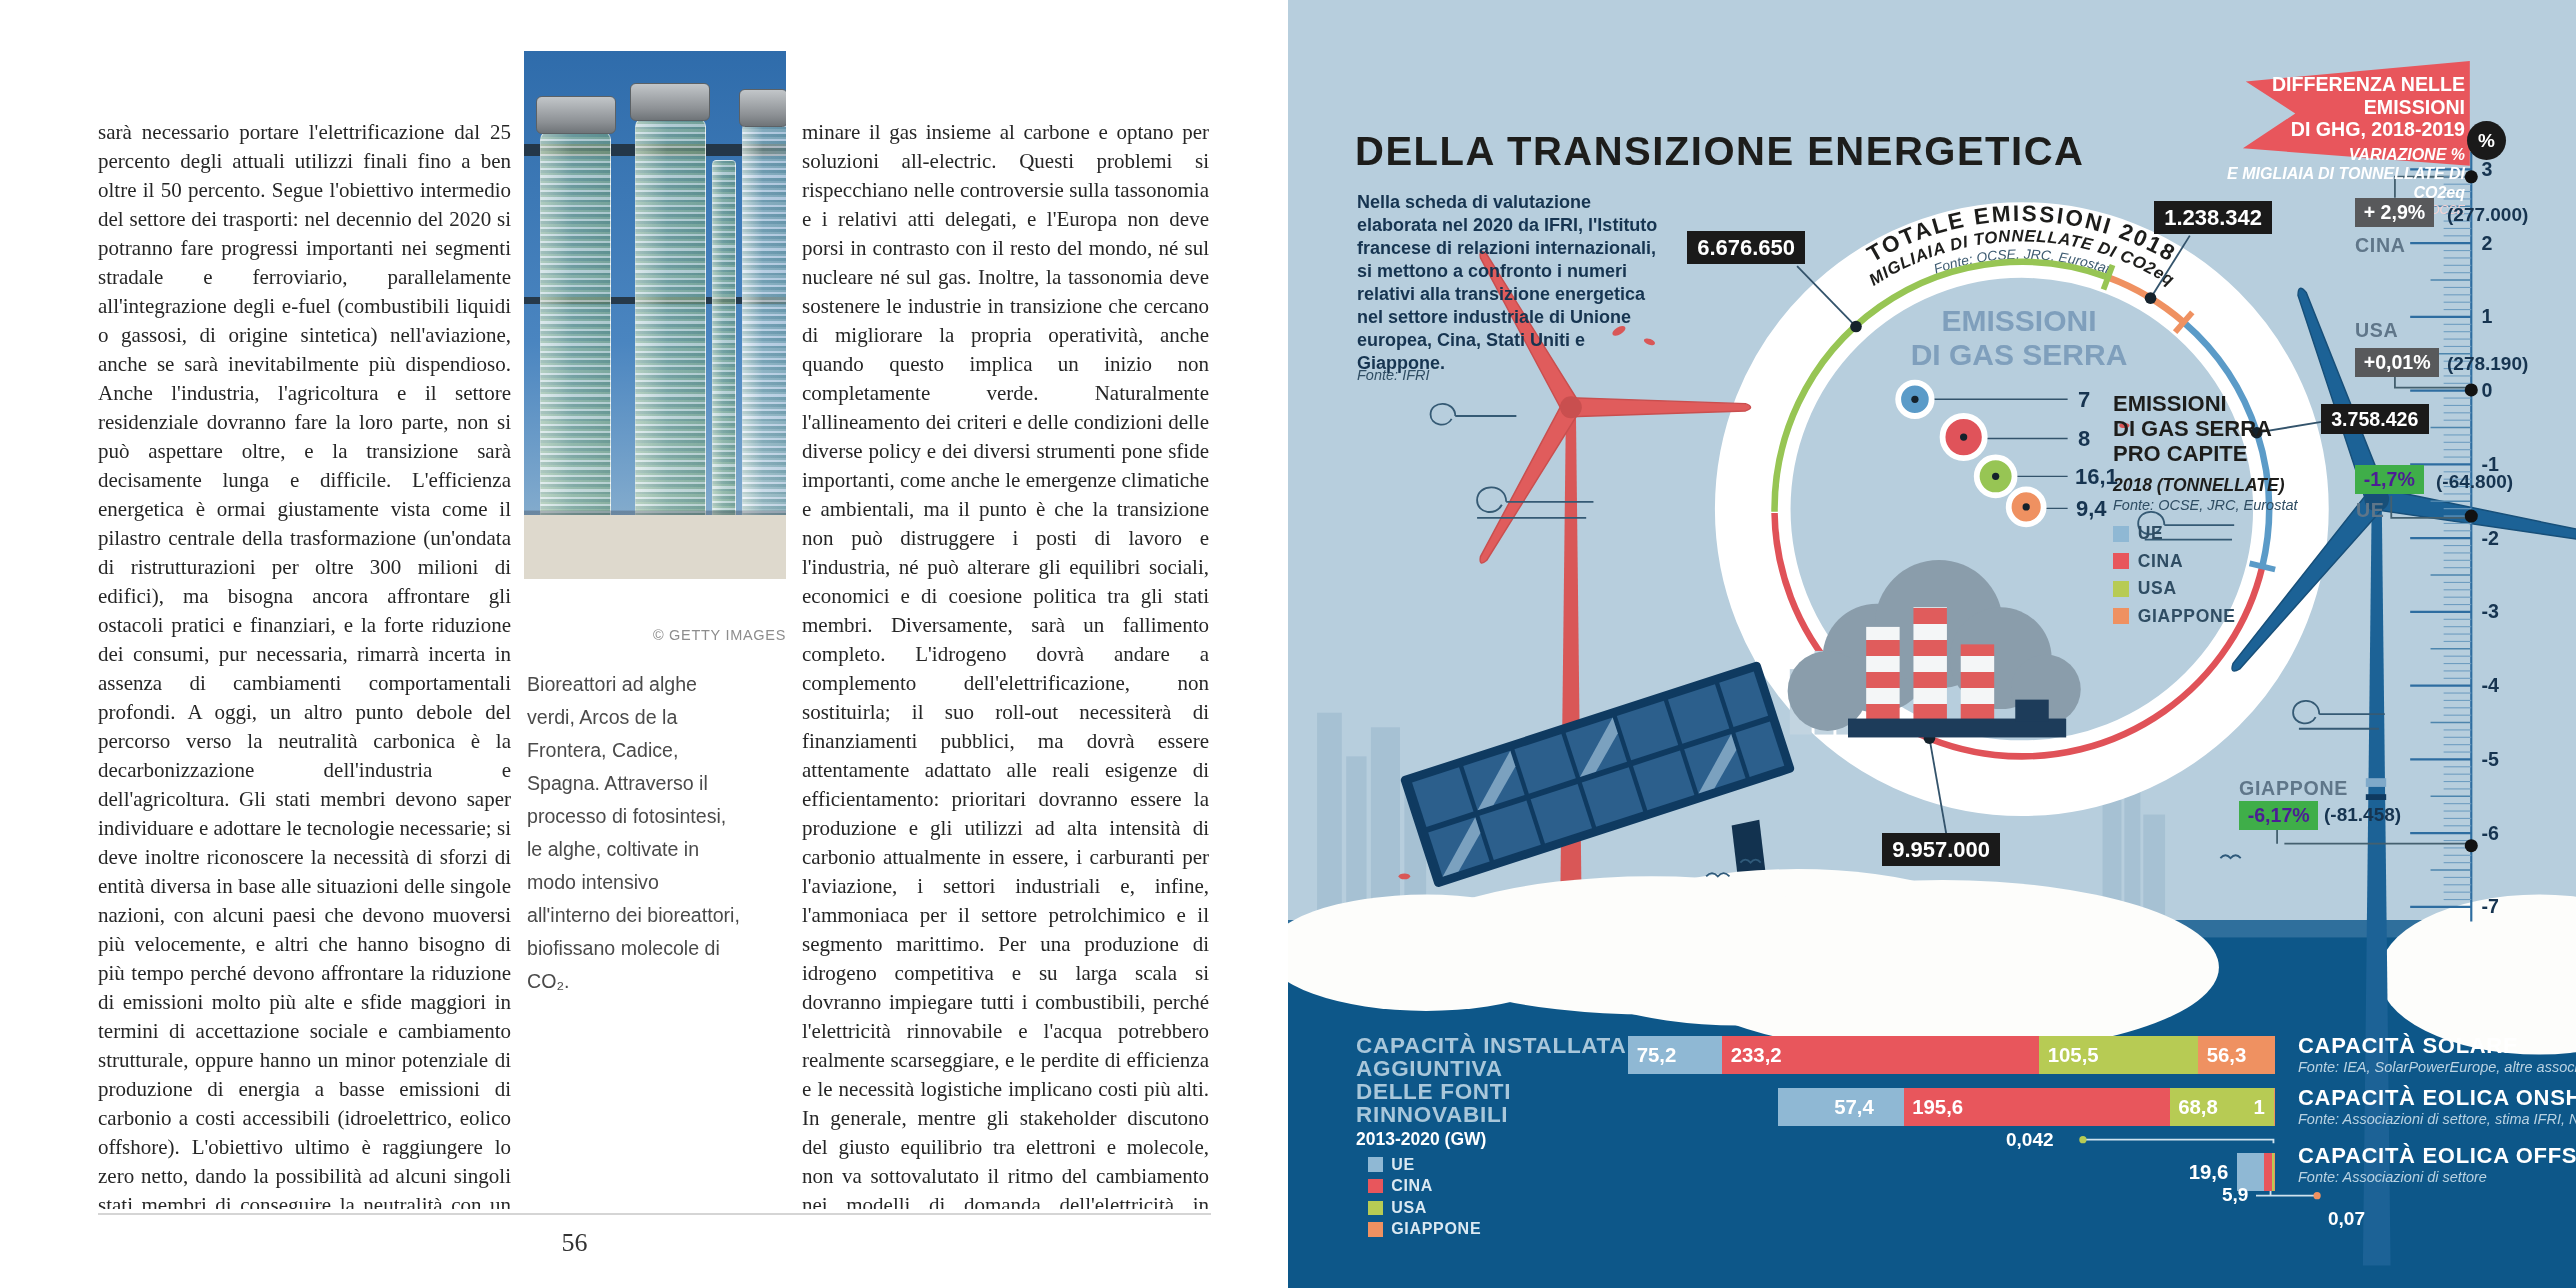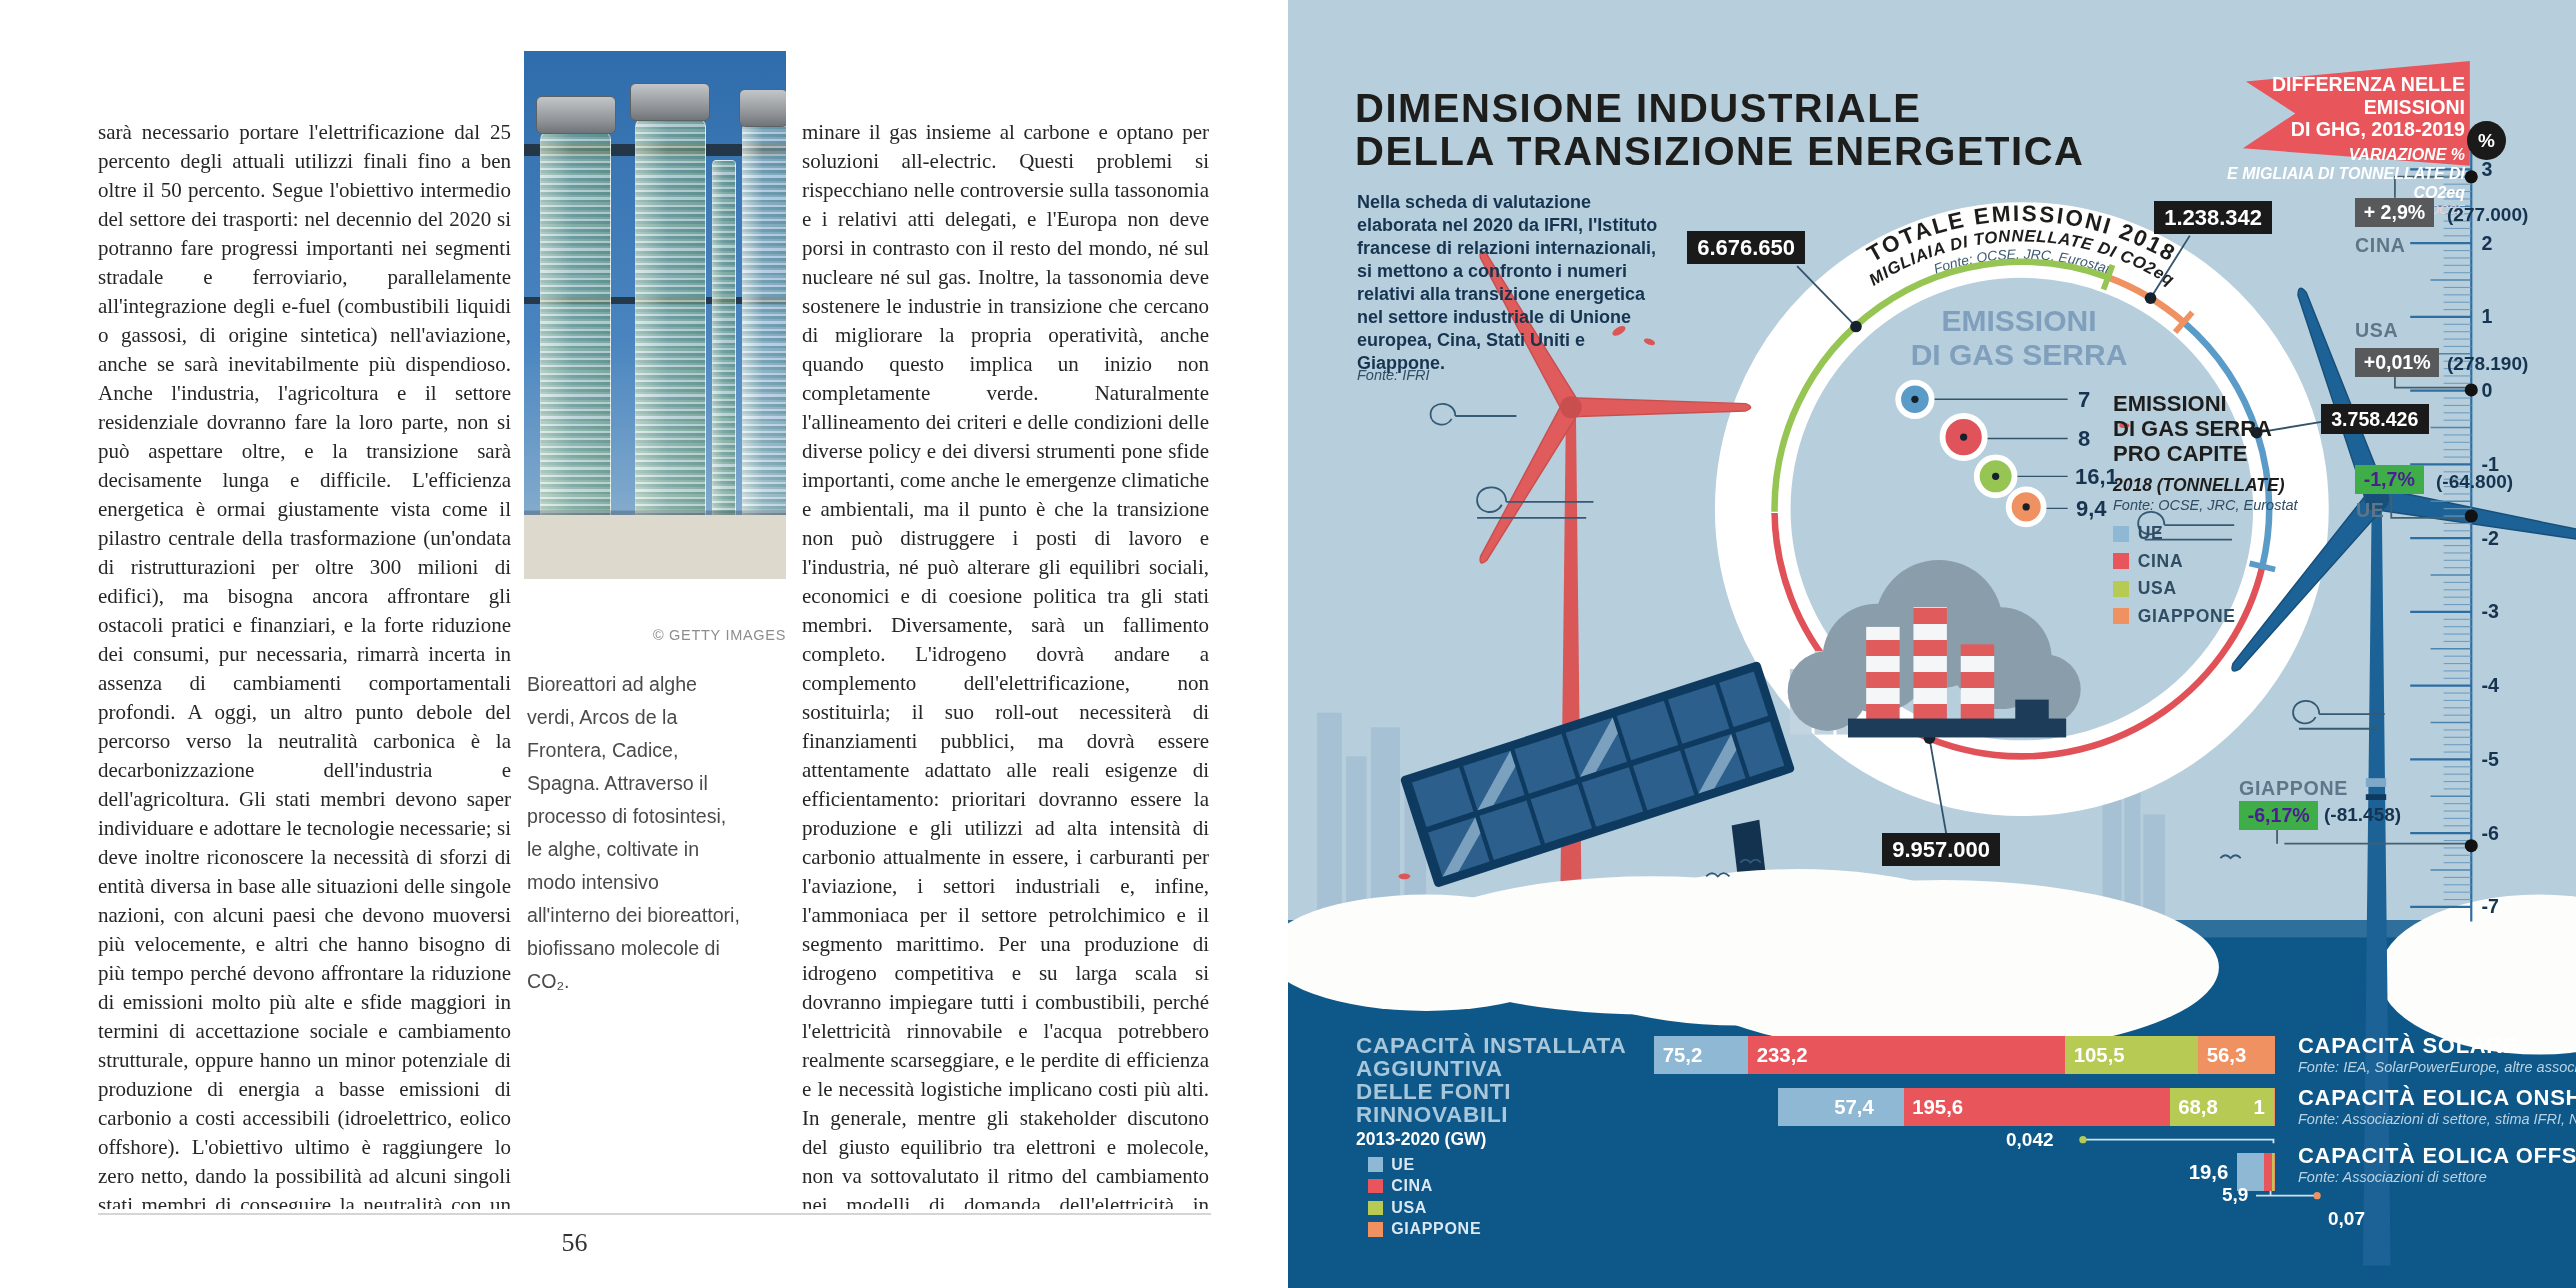--- a/index.html
+++ b/index.html
@@ -425,21 +425,20 @@
         <line x1="1589" x2="1627" y1="1236.8600000000001" y2="1236.8600000000001" stroke="#6e9dc0" stroke-width="1.5"></line>
         <line x1="1543" x2="1627" y1="1247" y2="1247" stroke="#2e6da0" stroke-width="3"></line>
         <text x="1641" y="1256" class="ruler-num">-7</text>
         <circle cx="1627" cy="243.14000000000001" r="9" fill="#121212"></circle>
         <circle cx="1627" cy="536.186" r="9" fill="#121212"></circle>
         <circle cx="1627" cy="709.58" r="9" fill="#121212"></circle>
         <circle cx="1627" cy="1162.8380000000002" r="9" fill="#121212"></circle>
       </g>
   </svg>
 
-  <div class="abs ig-title" style="top:86px;">DIMENSIONE INDUSTRIALE</div>
   <div class="abs ig-title" style="top:129px;">DELLA TRANSIZIONE ENERGETICA</div>
   <div id="ig-intro" class="abs">Nella scheda di valutazione elaborata nel 2020 da IFRI, l'Istituto francese di relazioni internazionali, si mettono a confronto i numeri relativi alla transizione energetica nel settore industriale di Unione europea, Cina, Stati Uniti e Giappone.</div>
   <div id="ig-fonte" class="abs">Fonte: IFRI</div>
 
   <div id="flag-text" class="abs">
     <div class="fl1">DIFFERENZA NELLE EMISSIONI</div>
     <div class="fl1">DI GHG, 2018-2019</div>
     <div class="fl2">VARIAZIONE %</div>
     <div class="fl2" style="margin-top:0;">E MIGLIAIA DI TONNELLATE DI CO2eq</div>
     <div class="fsrc">Fonte: OCSE</div>
@@ -529,21 +528,21 @@
       </div>
     </div>
 
   <div class="bar-row" style="top:1036px;">
       <div class="seg" style="width: 94px; background: rgb(143, 184, 212);">
         <span>75,2</span>
       </div>
       <div class="seg" style="width: 317px; background: rgb(232, 86, 92);">
         <span>233,2</span>
       </div>
-      <div class="seg" style="width: 133px; background: rgb(183, 203, 84);">
+      <div class="seg" style="width: 159px; background: rgb(183, 203, 84);">
         <span>105,5</span>
       </div>
       <div class="seg" style="width: 77px; background: rgb(239, 145, 97);">
         <span>56,3</span>
       </div>
     </div>
   <div class="bar-row" style="top:1088px;">
       <div class="seg" style="width: 78px; background: rgb(143, 184, 212); padding-left: 48px;">
         <span>57,4</span>
       </div>

